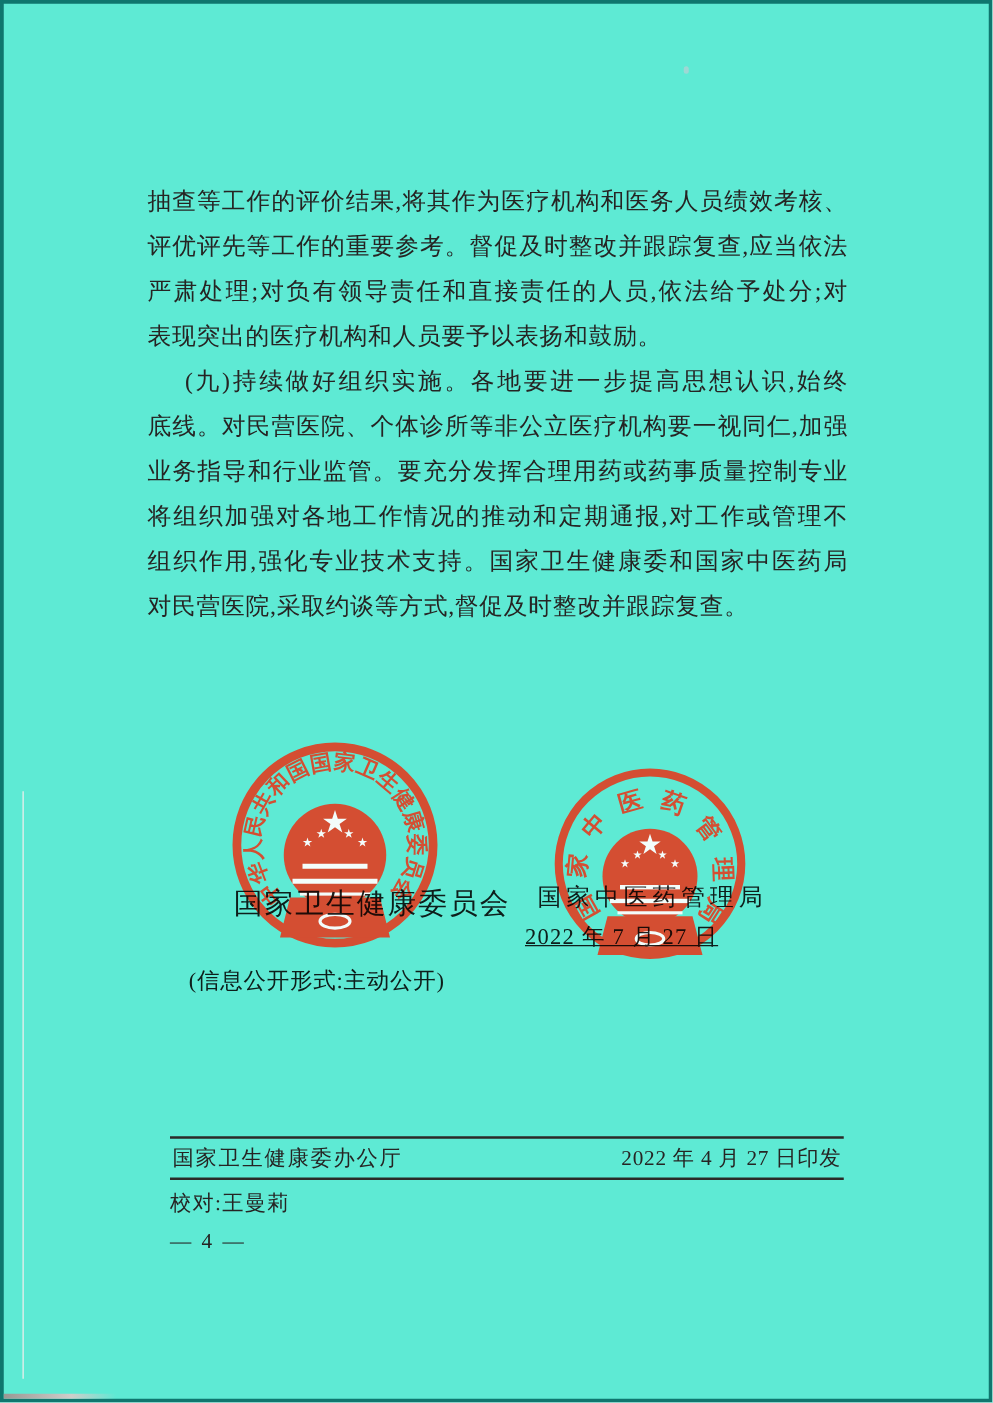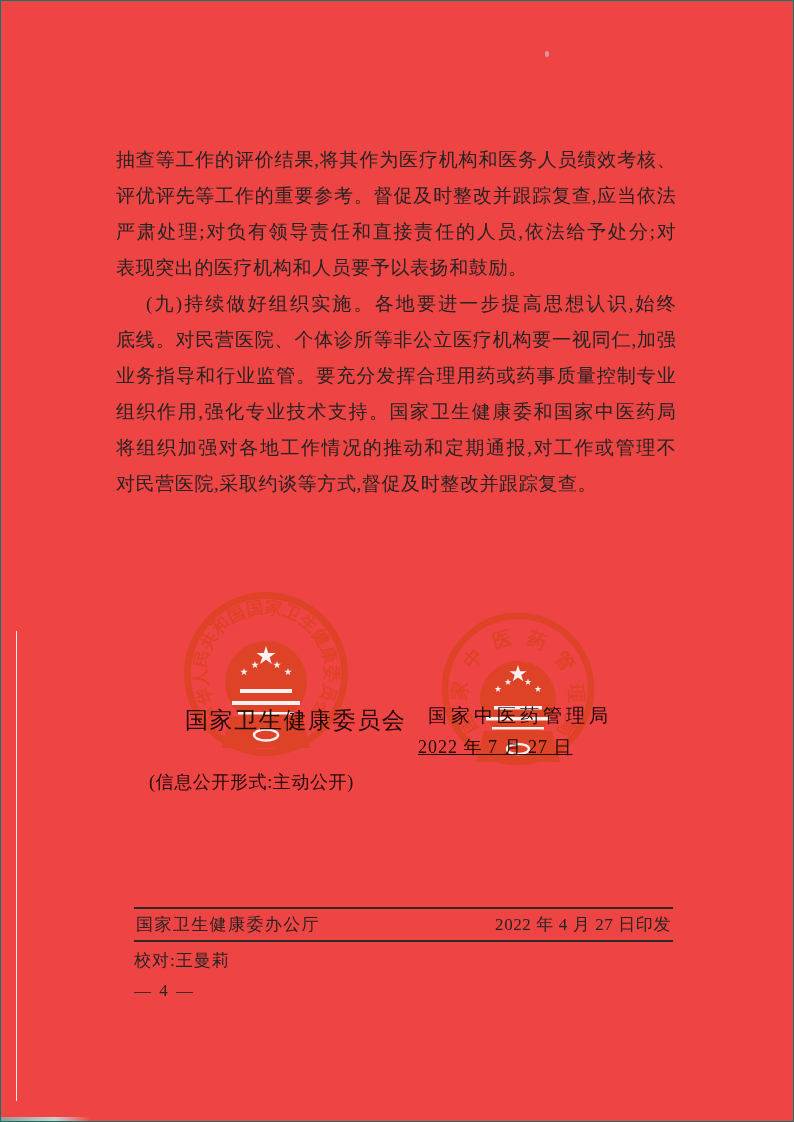--- a/index.html
+++ b/index.html
@@ -5,22 +5,22 @@
   html,body { margin:0; padding:0; }
   body {
     width:794px; height:1122px;
     background:#ffffff;
     font-family:"Liberation Serif","DejaVu Serif",serif;
     position:relative;
     overflow:hidden;
   }
   .page {
     position:absolute; inset:0;
-    background:#ef4444;
-    border:1px solid #0f766e;
+    background:#5eead4;
+    border:3px solid #0f766e;
     box-sizing:border-box;
   }
 
   
   .body-text {
     position:absolute;
     left:115px; top:141px; width:560px;
     color:#262423;
   }
   .tline {
@@ -99,22 +99,22 @@
 <div class="page">
 
   <section class="body-text">
     <span class="tline">抽查等工作的评价结果,将其作为医疗机构和医务人员绩效考核、</span>
     <span class="tline">评优评先等工作的重要参考。督促及时整改并跟踪复查,应当依法</span>
     <span class="tline">严肃处理;对负有领导责任和直接责任的人员,依法给予处分;对</span>
     <span class="tline para-end">表现突出的医疗机构和人员要予以表扬和鼓励。</span>
     <span class="tline indent">(九)持续做好组织实施。各地要进一步提高思想认识,始终</span>
     <span class="tline">底线。对民营医院、个体诊所等非公立医疗机构要一视同仁,加强</span>
     <span class="tline">业务指导和行业监管。要充分发挥合理用药或药事质量控制专业</span>
+    <span class="tline">将组织加强对各地工作情况的推动和定期通报,对工作或管理不</span>
     <span class="tline">组织作用,强化专业技术支持。国家卫生健康委和国家中医药局</span>
-    <span class="tline">将组织加强对各地工作情况的推动和定期通报,对工作或管理不</span>
     <span class="tline para-end">对民营医院,采取约谈等方式,督促及时整改并跟踪复查。</span>
   </section>
 
   <div class="seal seal-left">
     <svg width="172" height="172" viewBox="0 0 172 172">
       <defs>
         <polygon id="star5L" points="0,-1 0.225,-0.31 0.951,-0.309 0.363,0.118 0.588,0.809 0,0.382 -0.588,0.809 -0.363,0.118 -0.951,-0.309 -0.225,-0.31"></polygon>
         <path id="ringPathL" d="M 44 128 A 60 60 0 1 1 128 128" fill="none"></path>
       </defs>
       <circle cx="86" cy="86" r="78.5" fill="none" stroke="#dd4326" stroke-width="7"></circle>

